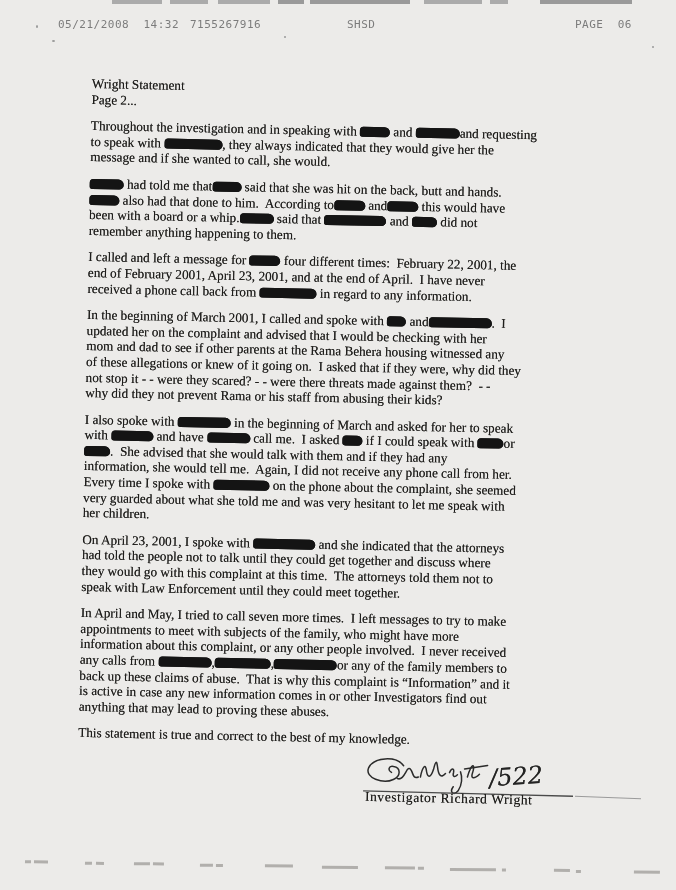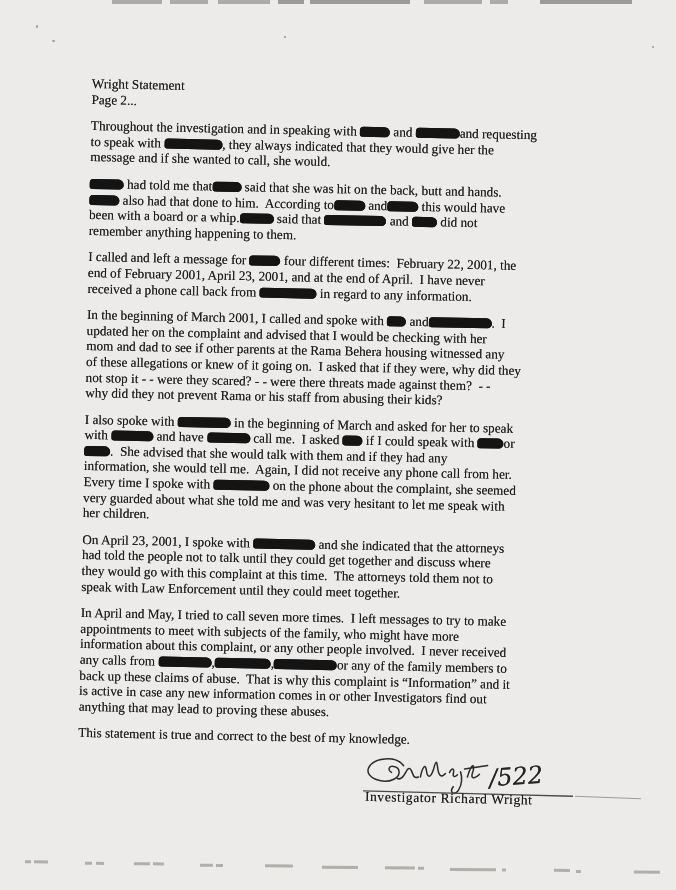--- a/index.html
+++ b/index.html
@@ -56,20 +56,26 @@
       <span class="frag" style="left: 112px; width: 50px;"></span>
       <span class="frag" style="left: 170px; width: 38px;"></span>
       <span class="frag" style="left: 218px; width: 52px;"></span>
       <span class="frag dark" style="left: 278px; width: 26px;"></span>
       <span class="frag dark" style="left: 310px; width: 100px;"></span>
       <span class="frag" style="left: 424px; width: 58px;"></span>
       <span class="frag" style="left: 490px; width: 18px;"></span>
       <span class="frag dark" style="left: 540px; width: 92px;"></span>
     </div>
 
+  <div class="fax-header">
+    <span class="hx-date">05/21/2008  14:32</span>
+    <span class="hx-num">7155267916</span>
+    <span class="hx-sta">SHSD</span>
+    <span class="hx-page">PAGE  06</span>
+  </div>
 
   <span class="speck" style="left:36px;top:25px;width:2px;height:3px"></span>
   <span class="speck" style="left:52px;top:40px;width:3px;height:2px"></span>
   <span class="speck" style="left:284px;top:36px;width:2px;height:2px"></span>
   <span class="speck" style="left:652px;top:46px;width:2px;height:2px"></span>
 
   <div class="doc-body">
     <div class="title-line">Wright Statement</div>
     <div class="title-line">Page 2...</div>
 

